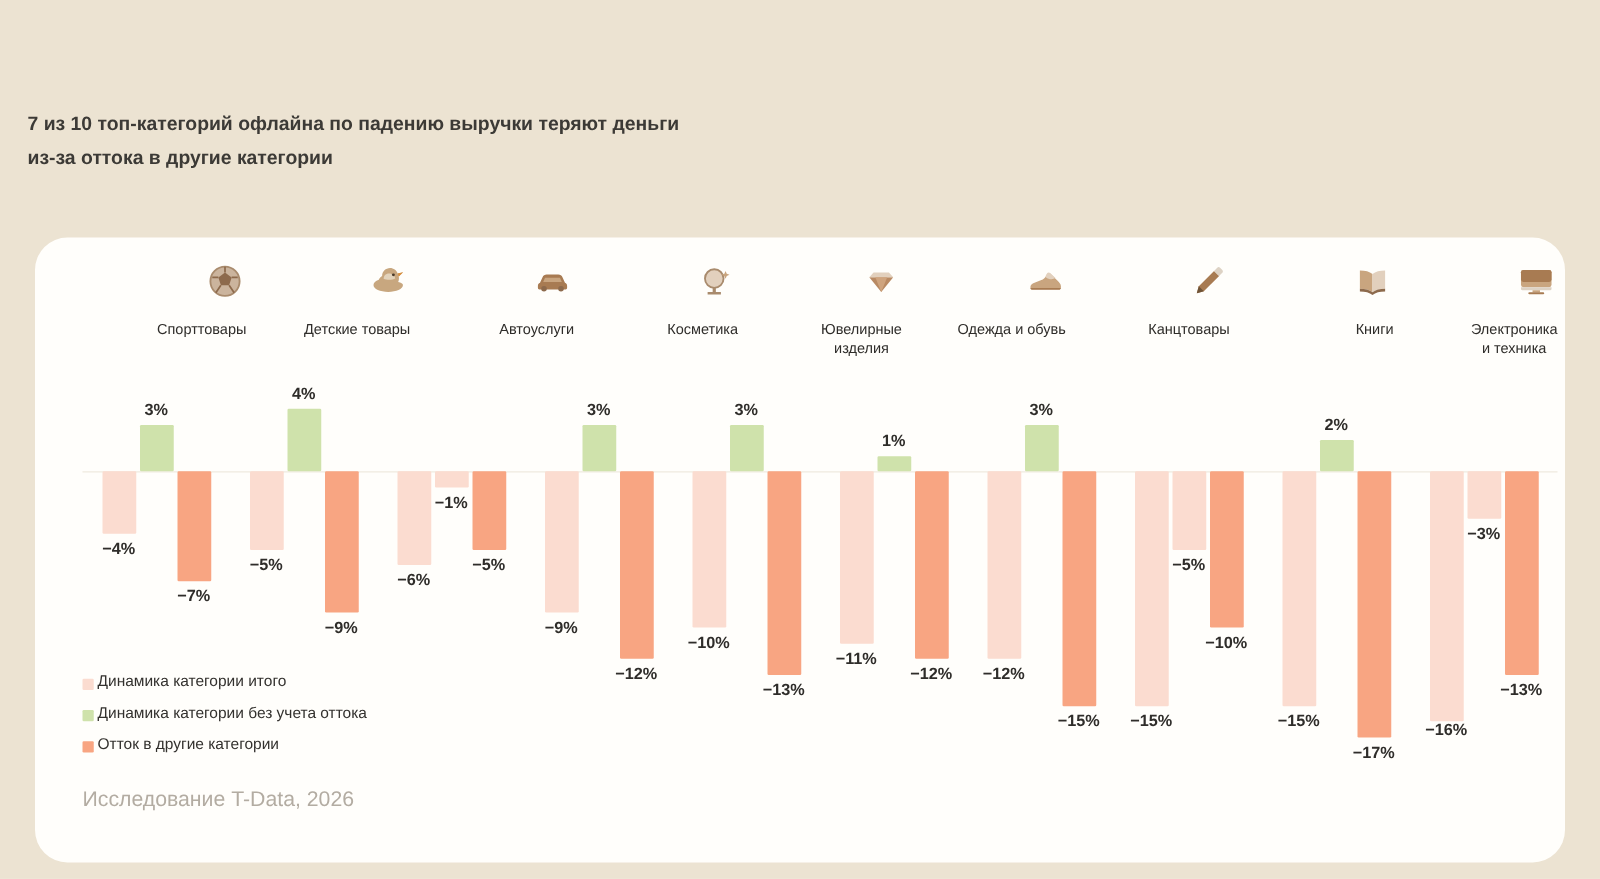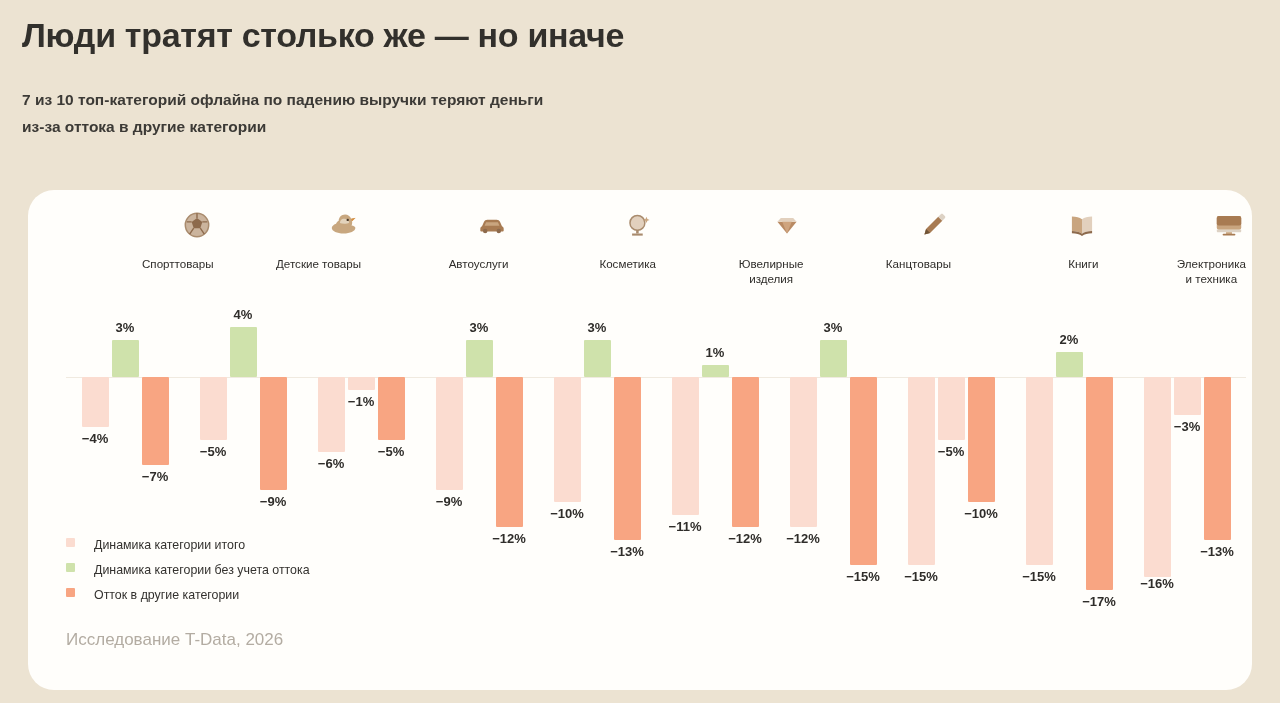--- a/index.html
+++ b/index.html
@@ -78,34 +78,33 @@
     position: absolute; left: 50%; transform: translateX(-50%);
     font-size: 13px; font-weight: 700; color: #2f2d2a;
     white-space: nowrap;
   }
 
   
   .legend {
     position: absolute; left: 38px; top: 348px;
     display: flex; flex-direction: column; gap: 11px;
   }
-  .legend-row { display: flex; align-items: flex-start; gap: 19px; }
+  .legend-row { display: flex; align-items: flex-end; gap: 3px; }
   .legend-swatch { width: 9px; height: 9px; border-radius: 1px; }
   .legend-text { font-size: 12.4px; color: #33312e; }
   .source {
     position: absolute; left: 38px; top: 440px;
     font-size: 17px; color: #b3aca2;
   }
 </style>
 </head>
 <body>
 
 <div id="root">
 
-  <div class="page-title">Люди тратят столько же — но иначе</div>
   <div class="page-sub">7 из 10 топ-категорий офлайна по падению выручки теряют деньги
 из-за оттока в другие категории</div>
 
   <div class="card">
 
     <div class="cats">
         <div class="cat">
           <span class="cat-icon">
             <svg viewBox="0 0 32 32">
               <circle cx="16" cy="16" r="11" fill="#cbb49d"></circle>
@@ -157,20 +156,30 @@
               <path d="M7 13h18l-3.2-3.6H10.2z" fill="#e2d0bd"></path>
               <path d="M11.5 13L16 24l4.5-11z" fill="#cfa47e"></path>
             </svg>
           </span>
           <span class="cat-label">Ювелирные
 изделия</span>
         </div>
         <div class="cat">
           <span class="cat-icon">
             <svg viewBox="0 0 32 32">
+              <path d="M5 20.5c0-1.8 1.2-2.7 3.1-3.4l5.2-2c1.5-.6 2.6-1.6 3.4-2.9l.9-1.5c.5-.9 1.7-1 2.4-.3l5.3 5.1c1.6 1.6 2.7 2.8 2.7 4.4v.8c0 .8-.6 1.4-1.4 1.4H6.4C5.6 22.1 5 21.4 5 20.6z" fill="#c9a57f"></path>
+              <path d="M16.6 11.6l.9-1.5c.5-.9 1.7-1 2.4-.3l4 3.8c-2 1.3-5 1.2-7.3-.7z" fill="#e2d0bd"></path>
+              <path d="M5 21h22.9c0 .8-.6 1.4-1.4 1.4H6.4C5.6 22.4 5 21.8 5 21z" fill="#a87b52"></path>
+            </svg>
+          </span>
+          <span class="cat-label">Одежда и обувь</span>
+        </div>
+        <div class="cat">
+          <span class="cat-icon">
+            <svg viewBox="0 0 32 32">
               <path d="M7 25l1.5-5.3L20 8.2l3.8 3.8L12.3 23.5z" fill="#a87b52"></path>
               <path d="M20 8.2l2.4-2.4c.6-.6 1.5-.6 2.1 0l1.7 1.7c.6.6.6 1.5 0 2.1l-2.4 2.4z" fill="#ddd2c4"></path>
               <path d="M7 25l1.5-5.3 3.8 3.8z" fill="#6f5336"></path>
             </svg>
           </span>
           <span class="cat-label">Канцтовары</span>
         </div>
         <div class="cat">
           <span class="cat-icon">
             <svg viewBox="0 0 32 32">

